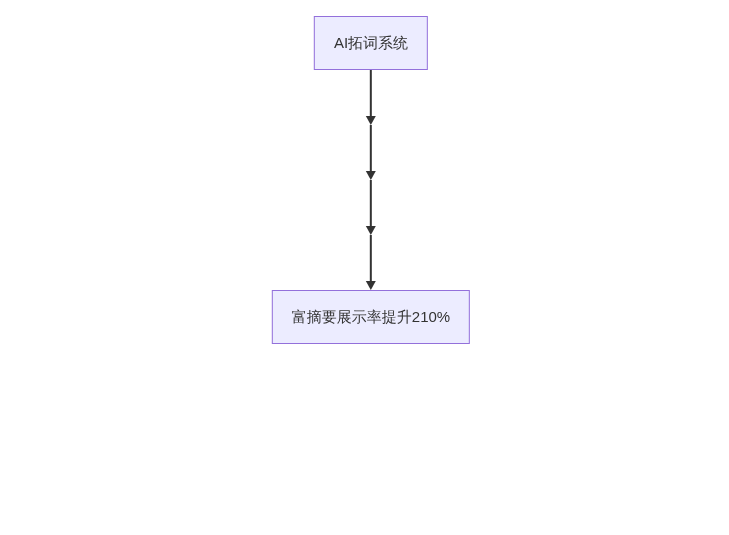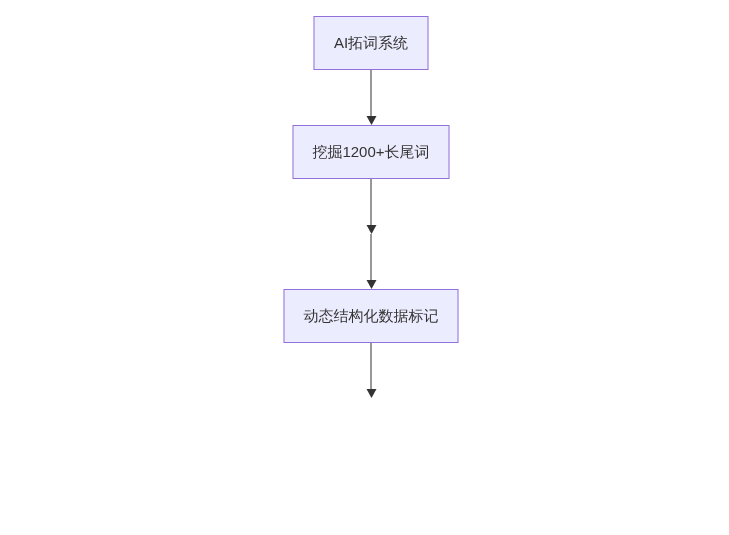--- a/index.html
+++ b/index.html
@@ -60,34 +60,33 @@
 
 <div class="flowchart">
 
   <div class="node">AI拓词系统</div>
 
   <div class="edge">
     <div class="line"></div>
     <div class="arrowhead"></div>
   </div>
 
-  <div class="node">挖掘1200+长尾词</div>
 
   <div class="edge">
     <div class="line"></div>
     <div class="arrowhead"></div>
   </div>
 
 
   <div class="edge">
     <div class="line"></div>
     <div class="arrowhead"></div>
   </div>
 
-  <div class="node">动态结构化数据标记</div>
 
   <div class="edge">
     <div class="line"></div>
     <div class="arrowhead"></div>
   </div>
 
+  <div class="node">富摘要展示率提升210%</div>
 
 </div>
 
 </body></html>

